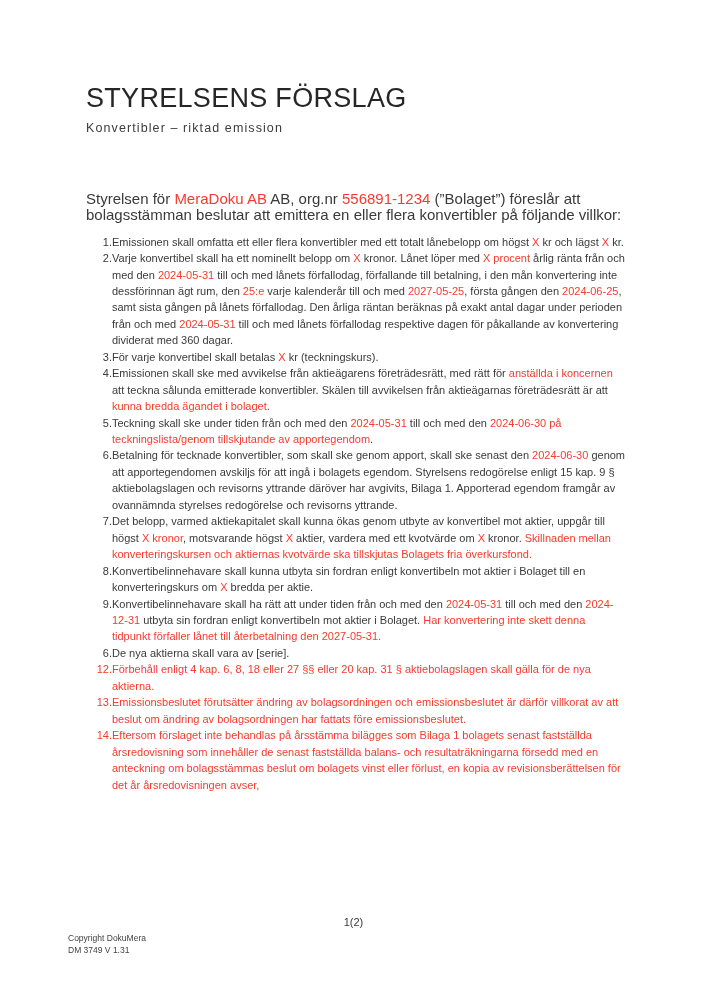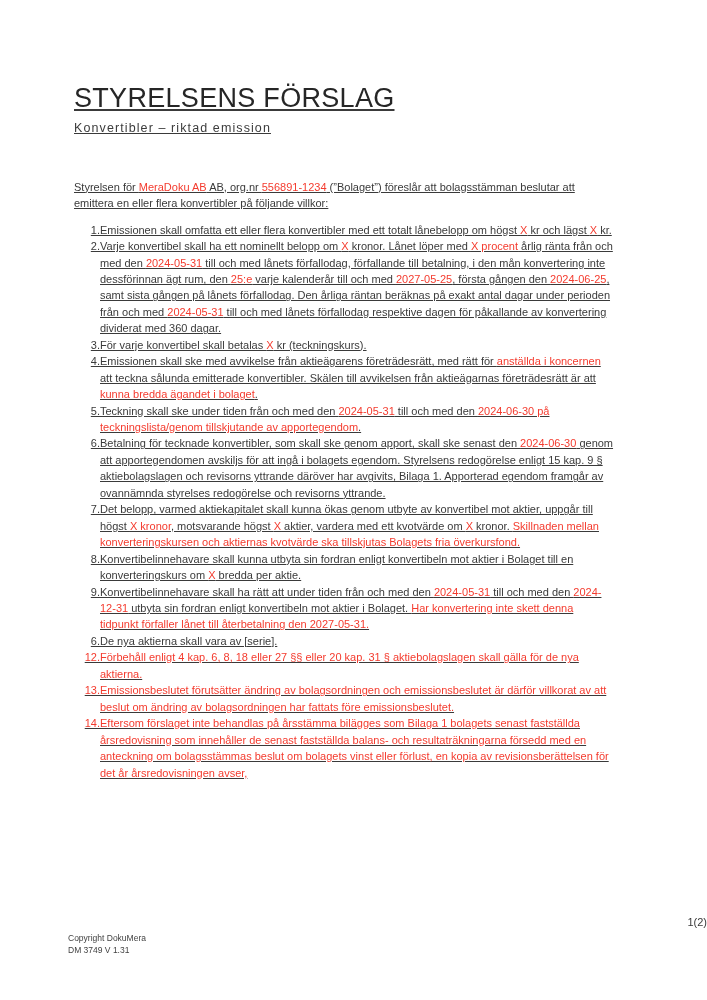--- a/index.html
+++ b/index.html
@@ -3,38 +3,38 @@
 <meta charset="utf-8">
 <style>
   :root { --red:#f43b2e; --body:#3a3a3a; --title:#262626; }
   * { box-sizing:border-box; }
   html,body { margin:0; padding:0; background:#ffffff; }
   .page {
     width:707px; height:1000px; position:relative; background:#ffffff;
     overflow:hidden; color:var(--body);
     font-family:"Liberation Sans", sans-serif;
   }
-  .content { position:absolute; left:74px; width:540px; top:0;text-decoration:underline; }
+  .content { position:absolute; left:86px; width:540px; top:0; }
   .doc-title {
     margin:84px 0 0 0; font-size:27px; font-weight:400; color:var(--title);
     letter-spacing:0.3px; line-height:1.1;
   }
   .doc-subtitle {
     margin:7px 0 0 0; font-size:12.5px; font-weight:400; color:#3c3c3c;
     letter-spacing:1.1px;
   }
-  .intro { margin:44px 0 0 0; font-size:11px; line-height:16.45px; }
+  .intro { margin:56px 0 0 0; font-size:15px; line-height:16.45px; }
   .terms { margin-top:10px; font-size:11px; line-height:16.45px; }
   .item { display:flex; }
   .num { flex:0 0 26px; width:26px; text-align:right; }
   .itext { flex:1; }
   .red { color:var(--red); }
   .pageno {
     position:absolute; top:916px; left:0; width:100%;
-    text-align:right; font-size:11px; color:#3a3a3a;
+    text-align:center; font-size:11px; color:#3a3a3a;
   }
   .copy {
     position:absolute; top:933px; left:68px;
     font-size:8.5px; line-height:11.8px; color:#424242;
   }
 </style>
 </head>
 <body>
 
 <div class="page">

